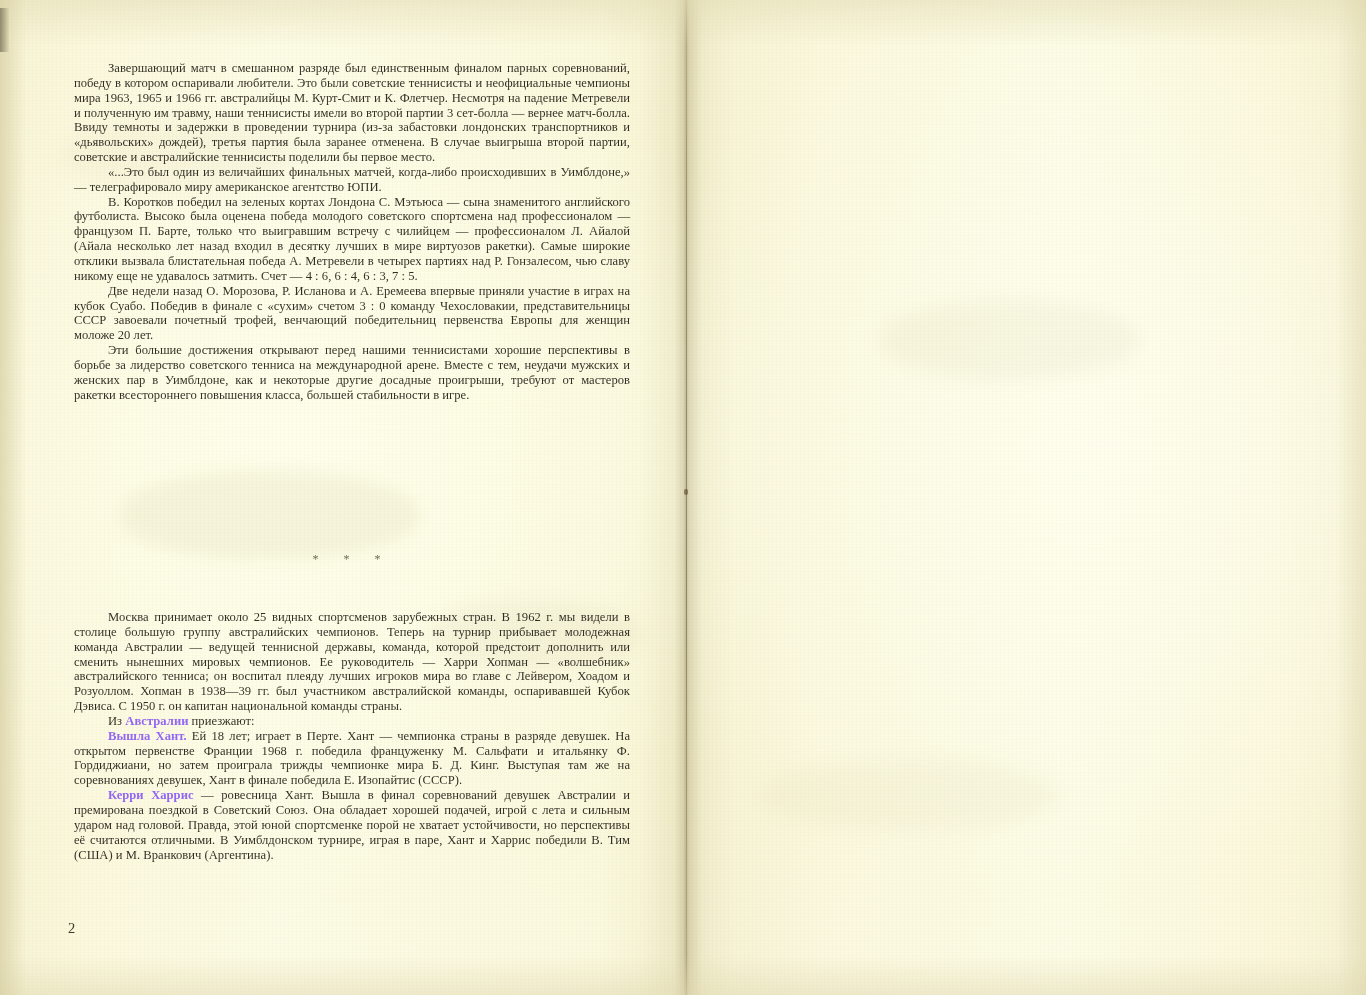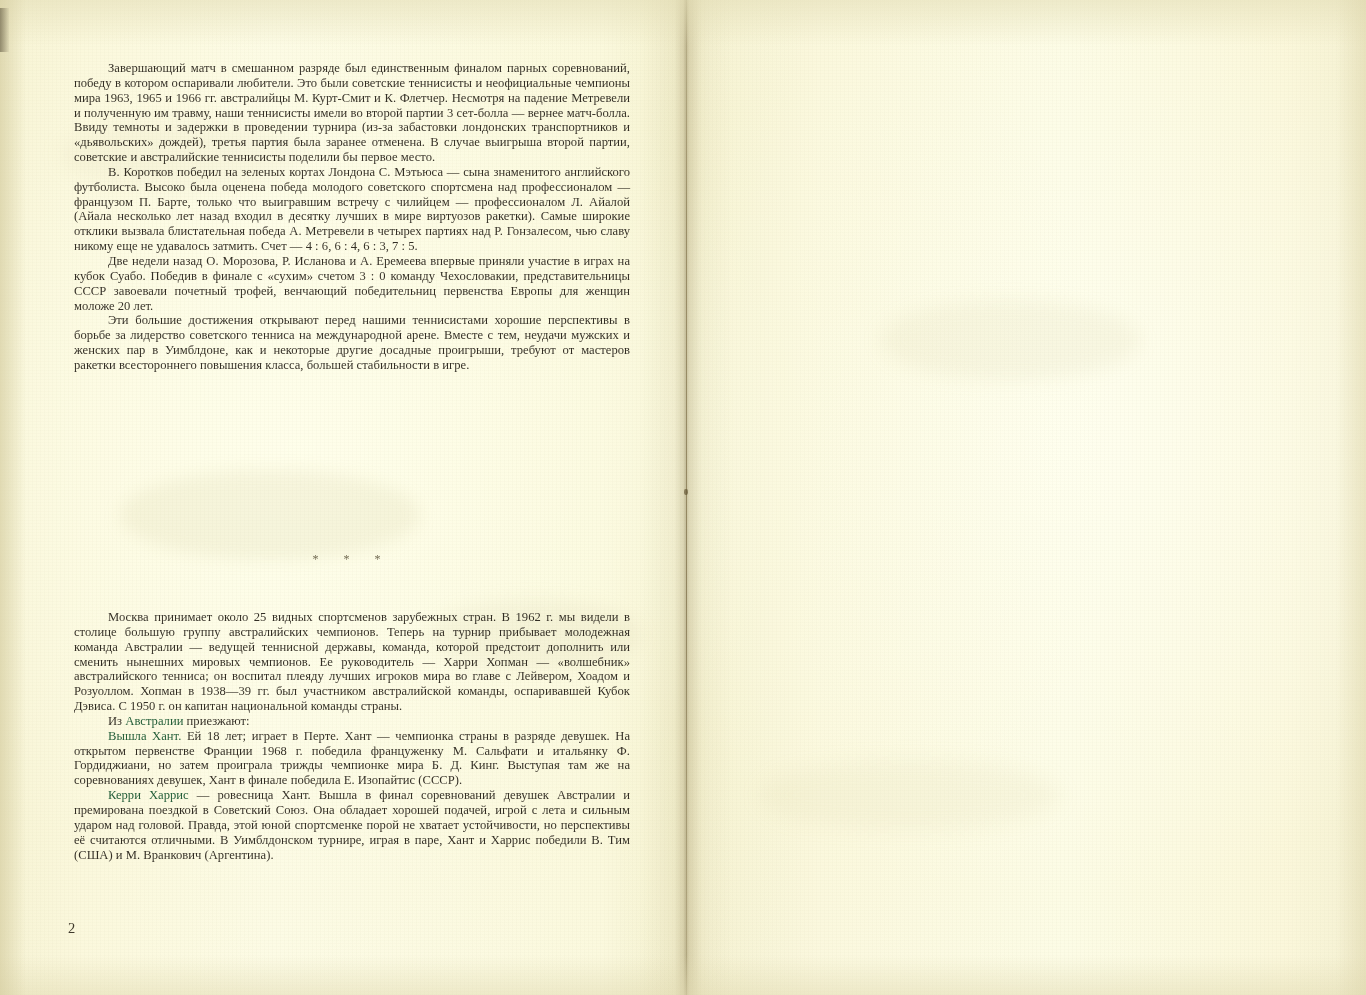--- a/index.html
+++ b/index.html
@@ -122,22 +122,22 @@
 
   .block-a { top: 61px;  }
   .block-b { top: 610px; }
 
   p {
     margin: 0;
     text-indent: 34px;
   }
 
   b, .nm {
-    font-weight: normal;
-    color: #14532d;
+    font-weight: bold;
+    color: #8b5cf6;
   }
 
   .stars {
     text-align: center;
     text-indent: 0;
     letter-spacing: 11px;
     color: #6f6850;
     font-size: 12px;
     margin: 0;
     padding: 0;
@@ -182,20 +182,21 @@
   <div class="blotch b1"></div>
   <div class="blotch b2"></div>
   <div class="blotch b3"></div>
   <div class="blotch b4"></div>
   <div class="blotch b5"></div>
 
   <div class="page page-left">
 
     <div class="textblock block-a">
       <p>Завершающий матч в смешанном разряде был  единственным финалом парных соревнований, победу в котором оспаривали любители.  Это были советские теннисисты и неофициальные чемпионы мира 1963, 1965 и 1966 гг. австралийцы М. Курт-Смит и К. Флетчер.  Несмотря  на  падение  Метревели  и полученную  им травму, наши теннисисты имели  во второй партии 3 сет-болла — вернее матч-болла.  Ввиду темноты и задержки  в проведении турнира  (из-за забастовки лондонских  транспортников  и  «дьявольских» дождей), третья партия была заранее отменена. В случае выигрыша второй партии, советские и австралийские теннисисты поделили бы первое место.</p>
+      <p>«...Это был один из величайших финальных матчей, когда-либо происходивших  в Уимблдоне,» — телеграфировало миру американское агентство ЮПИ.</p>
       <p>В. Коротков победил на зеленых кортах Лондона С. Мэтьюса — сына знаменитого английского футболиста. Высоко была оценена  победа  молодого советского  спортсмена   над профессионалом — французом  П. Барте, только что выигравшим встречу с чилийцем — профессионалом Л. Айалой (Айала несколько лет назад входил в десятку  лучших в мире виртуозов ракетки). Самые широкие отклики вызвала блистательная победа А. Метревели в четырех партиях  над Р. Гонзалесом, чью славу никому еще не удавалось затмить. Счет — 4 : 6, 6 : 4, 6 : 3, 7 : 5.</p>
       <p>Две недели назад  О. Морозова, Р. Исланова и А. Еремеева  впервые приняли участие в играх на кубок Суабо.  Победив в финале с «сухим» счетом 3 : 0 команду Чехословакии,  представительницы  СССР  завоевали почетный трофей, венчающий победительниц первенства  Европы для женщин моложе 20 лет.</p>
       <p>Эти большие достижения открывают перед нашими теннисистами  хорошие перспективы в борьбе за лидерство советского тенниса на международной арене. Вместе с тем, неудачи мужских и женских пар в Уимблдоне, как и некоторые другие досадные проигрыши, требуют от мастеров ракетки всестороннего повышения класса, большей стабильности в игре.</p>
     </div>
 
     <div class="stars-wrap">
       <p class="stars">* * *</p>
     </div>
 
     <div class="textblock block-b">

